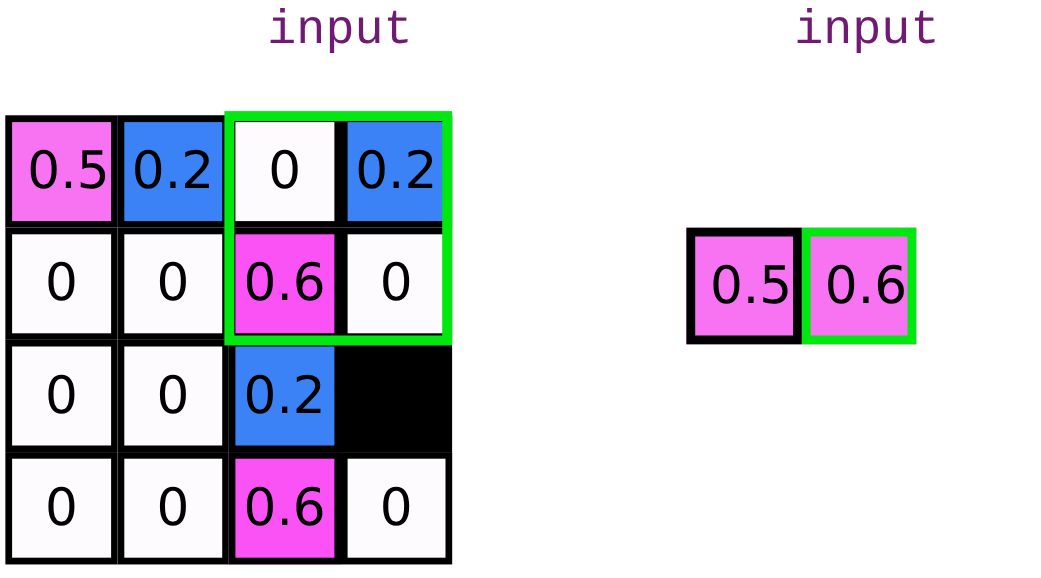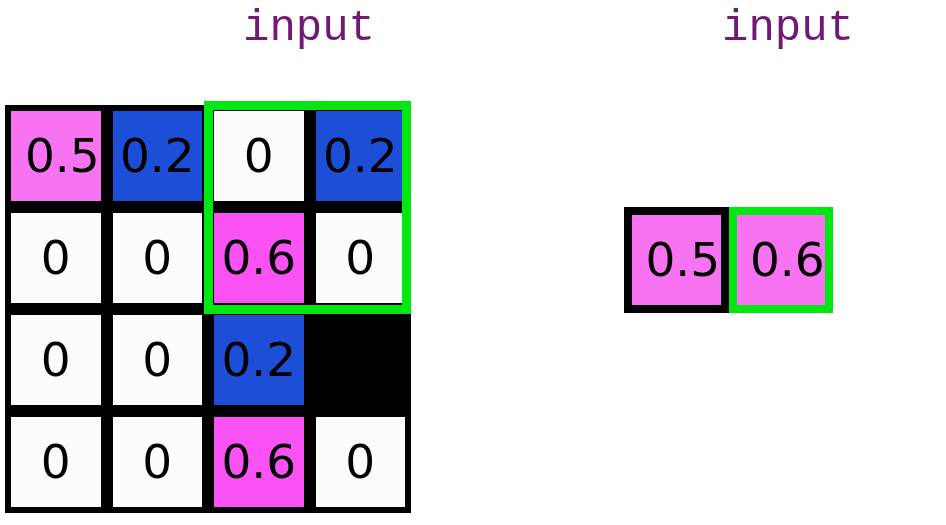--- a/index.html
+++ b/index.html
@@ -59,21 +59,21 @@
     line-height: 1;
     background: #fdfbfd;
   }
   .cell .val {
     display: block;
     transform: translateY(-1px);
   }
 
   
   .v0   { background: #fdfbfd; }
-  .v02  { background: #1d4ed8; justify-content: center; }
+  .v02  { background: #3b82f6; justify-content: center; }
   .v04  { background: #fa8cf5; }
   .v05  { background: #f773f2; padding-left: 13px; }
   .v06  { background: #fa52f5; }
 
   
   #input-selection {
     position: absolute;
     left: 204px;
     top: 101px;
     width: 207px;

